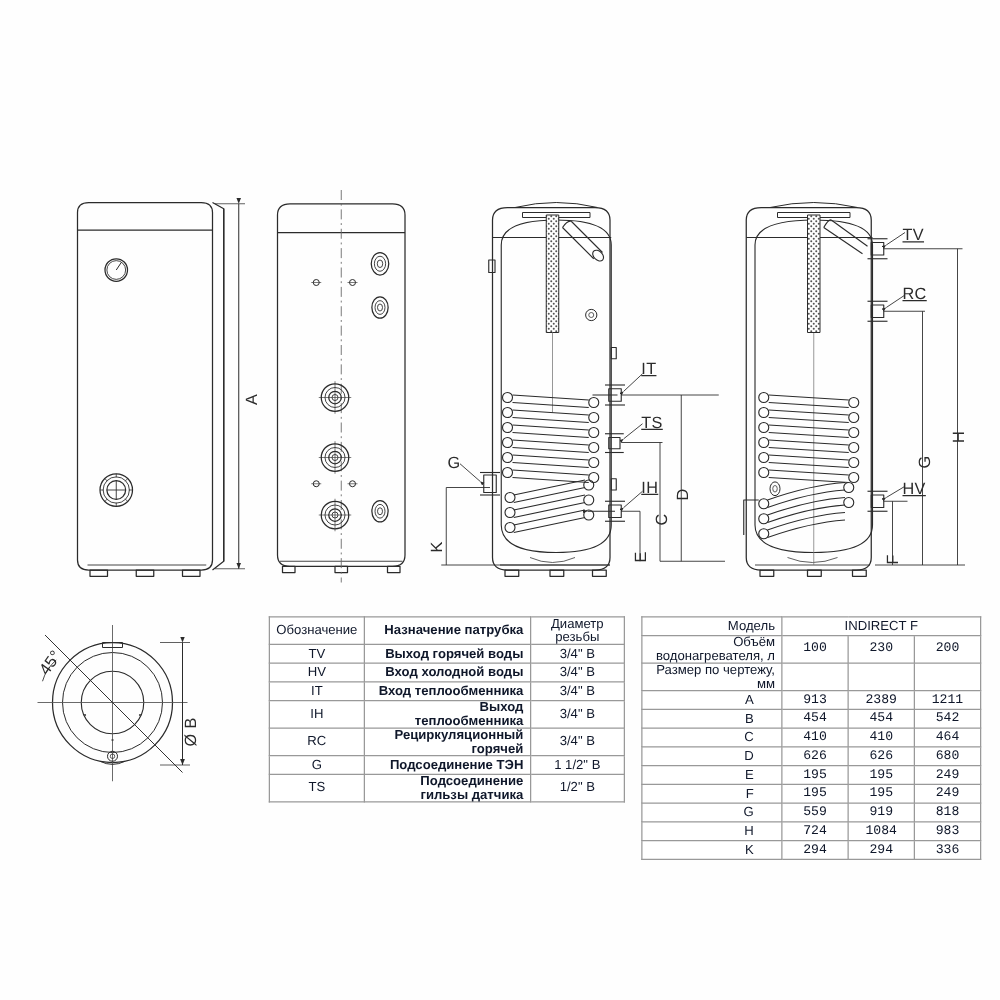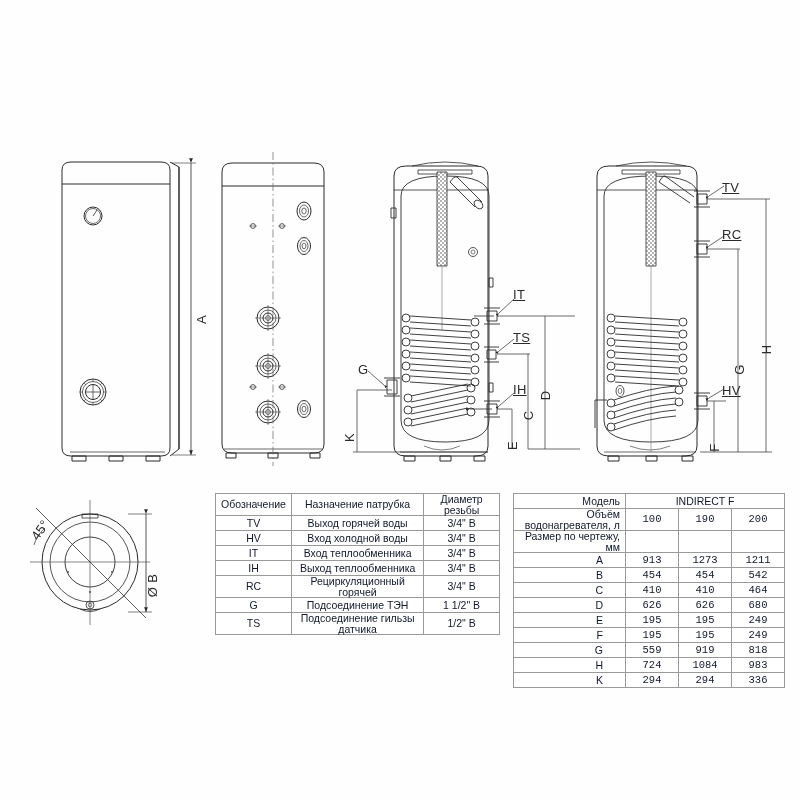--- a/index.html
+++ b/index.html
@@ -38,21 +38,21 @@
     border: 1px solid #999;
     font-weight: normal;
     padding: 0 5px;
     font-size: 10.5px;
     line-height: 1;
     height: 15px;
     vertical-align: middle;
   }
   #table-ports { left: 215px; top: 493px; width: 285px; }
   #table-ports td.c0 { width: 72px;  text-align: center; }
-  #table-ports td.c1 { width: 135px; text-align: center; }
+  #table-ports td.c1 { width: 135px; text-align: right; font-weight: bold; }
   #table-ports td.c2 { width: 78px;  text-align: center; }
   #table-ports tr.hdr td.c0 { text-align: left; }
   #table-ports tr.hdr td.c2 { text-align: center; }
 
   #table-models { left: 513px; top: 493px; width: 272px; }
   #table-models td.m0 { width: 112px; text-align: right; }
   #table-models td.mv { width: 53px;  text-align: center; font-family: Liberation Mono, monospace; }
   #table-models td.dim { text-align: right; padding-right: 22px; }
   #table-models td.span3 { text-align: center; }
 </style>
@@ -501,33 +501,33 @@
 
   <table class="tbl" id="table-models">
     <tbody>
       <tr>
         <td class="m0">Модель</td>
         <td class="span3" colspan="3">INDIRECT F</td>
       </tr>
       <tr>
         <td class="m0">Объём водонагревателя, л</td>
         <td class="mv">100</td>
-        <td class="mv">190</td>
+        <td class="mv">230</td>
         <td class="mv">200</td>
       </tr>
       <tr>
         <td class="m0">Размер по чертежу, мм</td>
         <td class="mv"></td>
         <td class="mv"></td>
         <td class="mv"></td>
       </tr>
       <tr>
         <td class="m0 dim">A</td>
         <td class="mv">913</td>
-        <td class="mv">1273</td>
+        <td class="mv">2389</td>
         <td class="mv">1211</td>
       </tr>
       <tr>
         <td class="m0 dim">B</td>
         <td class="mv">454</td>
         <td class="mv">454</td>
         <td class="mv">542</td>
       </tr>
       <tr>
         <td class="m0 dim">C</td>

